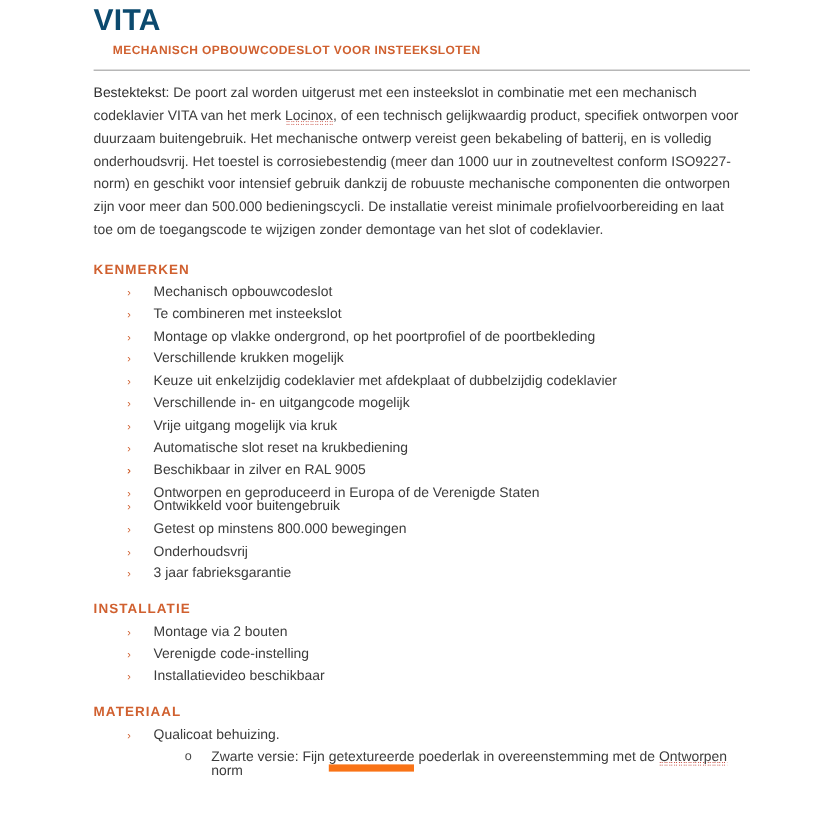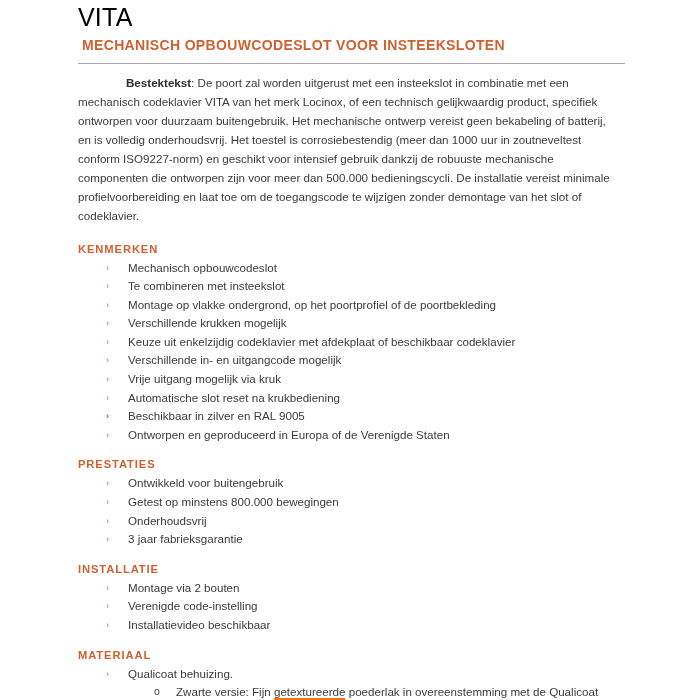--- a/index.html
+++ b/index.html
@@ -20,34 +20,34 @@
     position: relative;
     width: 700px;
     height: 700px;
     box-sizing: border-box;
     padding: 0 74px 0 78px;
   }
 
   
   .doc-title {
     font-size: 25px;
-    font-weight: 400;
-    color: #000000;
+    font-weight: 700;
+    color: #0c4a6e;
     letter-spacing: 0.2px;
     line-height: 1.1;
     margin: 4px 0 0 0;
     padding: 0;
   }
 
   .doc-subtitle {
-    font-size: 14px;
+    font-size: 10px;
     font-weight: 700;
     color: #d0602f;
     letter-spacing: 0.35px;
-    margin: 5px 0 0 4px;
+    margin: 5px 0 0 16px;
     padding: 0;
     text-transform: uppercase;
   }
 
   .rule {
     border: 0;
     border-top: 1px solid #a6a6a6;
     margin: 10px 0 9px 0;
     width: 547px;
     height: 0;
@@ -55,21 +55,21 @@
 
   
   .intro {
     font-size: 11.6px;
     line-height: 1.64;
     color: #3b3b3b;
     margin: 0;
     width: 540px;
     text-align: left;
   }
-  .intro b { font-weight: 700; color: #2e2e2e; margin-left: 48px; }
+  .intro b { font-weight: 400; color: #2e2e2e; }
 
   .sp-err {
     text-decoration: none;
     background-repeat: repeat-x;
     background-position: left bottom;
     background-image:
       linear-gradient(45deg, transparent 45%, #c0392b 45%, #c0392b 55%, transparent 55%),
       linear-gradient(-45deg, transparent 45%, #c0392b 45%, #c0392b 55%, transparent 55%);
     background-size: 4px 3px;
     padding-bottom: 1px;
@@ -153,42 +153,41 @@
     <b>Bestektekst</b><span>: De poort zal worden uitgerust met een insteekslot in combinatie met een mechanisch codeklavier VITA van het merk </span><span class="sp-err">Locinox</span><span>, of een technisch gelijkwaardig product, specifiek ontworpen voor duurzaam buitengebruik. Het mechanische ontwerp vereist geen bekabeling of batterij, en is volledig onderhoudsvrij. Het toestel is corrosiebestendig (meer dan 1000 uur in zoutneveltest conform ISO9227-norm) en geschikt voor intensief gebruik dankzij de robuuste mechanische componenten die ontworpen zijn voor meer dan 500.000 bedieningscycli. De installatie vereist minimale profielvoorbereiding en laat toe om de toegangscode te wijzigen zonder demontage van het slot of codeklavier.</span>
   </p>
 
   <div id="sections-root">
       <div class="section-heading">KENMERKEN</div>
       <ul class="bullets">
         <li><span class="bullet-mark">›</span><span class="li-text">Mechanisch opbouwcodeslot</span></li>
         <li><span class="bullet-mark">›</span><span class="li-text">Te combineren met insteekslot</span></li>
         <li><span class="bullet-mark">›</span><span class="li-text">Montage op vlakke ondergrond, op het poortprofiel of de poortbekleding</span></li>
         <li><span class="bullet-mark">›</span><span class="li-text">Verschillende krukken mogelijk</span></li>
-        <li><span class="bullet-mark">›</span><span class="li-text">Keuze uit enkelzijdig codeklavier met afdekplaat of beschikbaar codeklavier</span></li>
+        <li><span class="bullet-mark">›</span><span class="li-text">Keuze uit enkelzijdig codeklavier met afdekplaat of dubbelzijdig codeklavier</span></li>
         <li><span class="bullet-mark">›</span><span class="li-text">Verschillende in- en uitgangcode mogelijk</span></li>
         <li><span class="bullet-mark">›</span><span class="li-text">Vrije uitgang mogelijk via kruk</span></li>
         <li><span class="bullet-mark">›</span><span class="li-text">Automatische slot reset na krukbediening</span></li>
         <li><span class="bullet-mark">›</span></li>
         <li><span class="bullet-mark">›</span><span class="li-text">Beschikbaar in zilver en RAL 9005</span></li>
         <li><span class="bullet-mark">›</span><span class="li-text">Ontworpen en geproduceerd in Europa of de Verenigde Staten</span></li>
       </ul>
-      <div class="section-heading">PRESTATIES</div>
       <ul class="bullets">
         <li><span class="bullet-mark">›</span><span class="li-text">Ontwikkeld voor buitengebruik</span></li>
         <li><span class="bullet-mark">›</span><span class="li-text">Getest op minstens 800.000 bewegingen</span></li>
         <li><span class="bullet-mark">›</span><span class="li-text">Onderhoudsvrij</span></li>
         <li><span class="bullet-mark">›</span><span class="li-text">3 jaar fabrieksgarantie</span></li>
       </ul>
       <div class="section-heading">INSTALLATIE</div>
       <ul class="bullets">
         <li><span class="bullet-mark">›</span><span class="li-text">Montage via 2 bouten</span></li>
         <li><span class="bullet-mark">›</span><span class="li-text">Verenigde code-instelling</span></li>
         <li><span class="bullet-mark">›</span><span class="li-text">Installatievideo beschikbaar</span></li>
       </ul>
       <div class="section-heading">MATERIAAL</div>
       <ul class="bullets">
         <li><span class="bullet-mark">›</span><span class="li-text">Qualicoat behuizing.</span><ul class="sublist">
-            <li><span class="bullet-mark-sub">o</span><span class="li-text"><span>Zwarte versie: Fijn </span><span class="u-line">getextureerde</span><span> poederlak in overeenstemming met de </span><span class="sp-err">Qualicoat</span><span> norm</span></span></li>
+            <li><span class="bullet-mark-sub">o</span><span class="li-text"><span>Zwarte versie: Fijn </span><span class="u-line">getextureerde</span><span> poederlak in overeenstemming met de </span><span class="sp-err">Ontworpen</span><span> norm</span></span></li>
           </ul></li>
       </ul>
     </div>
 
 </div>
 
 </body></html>

